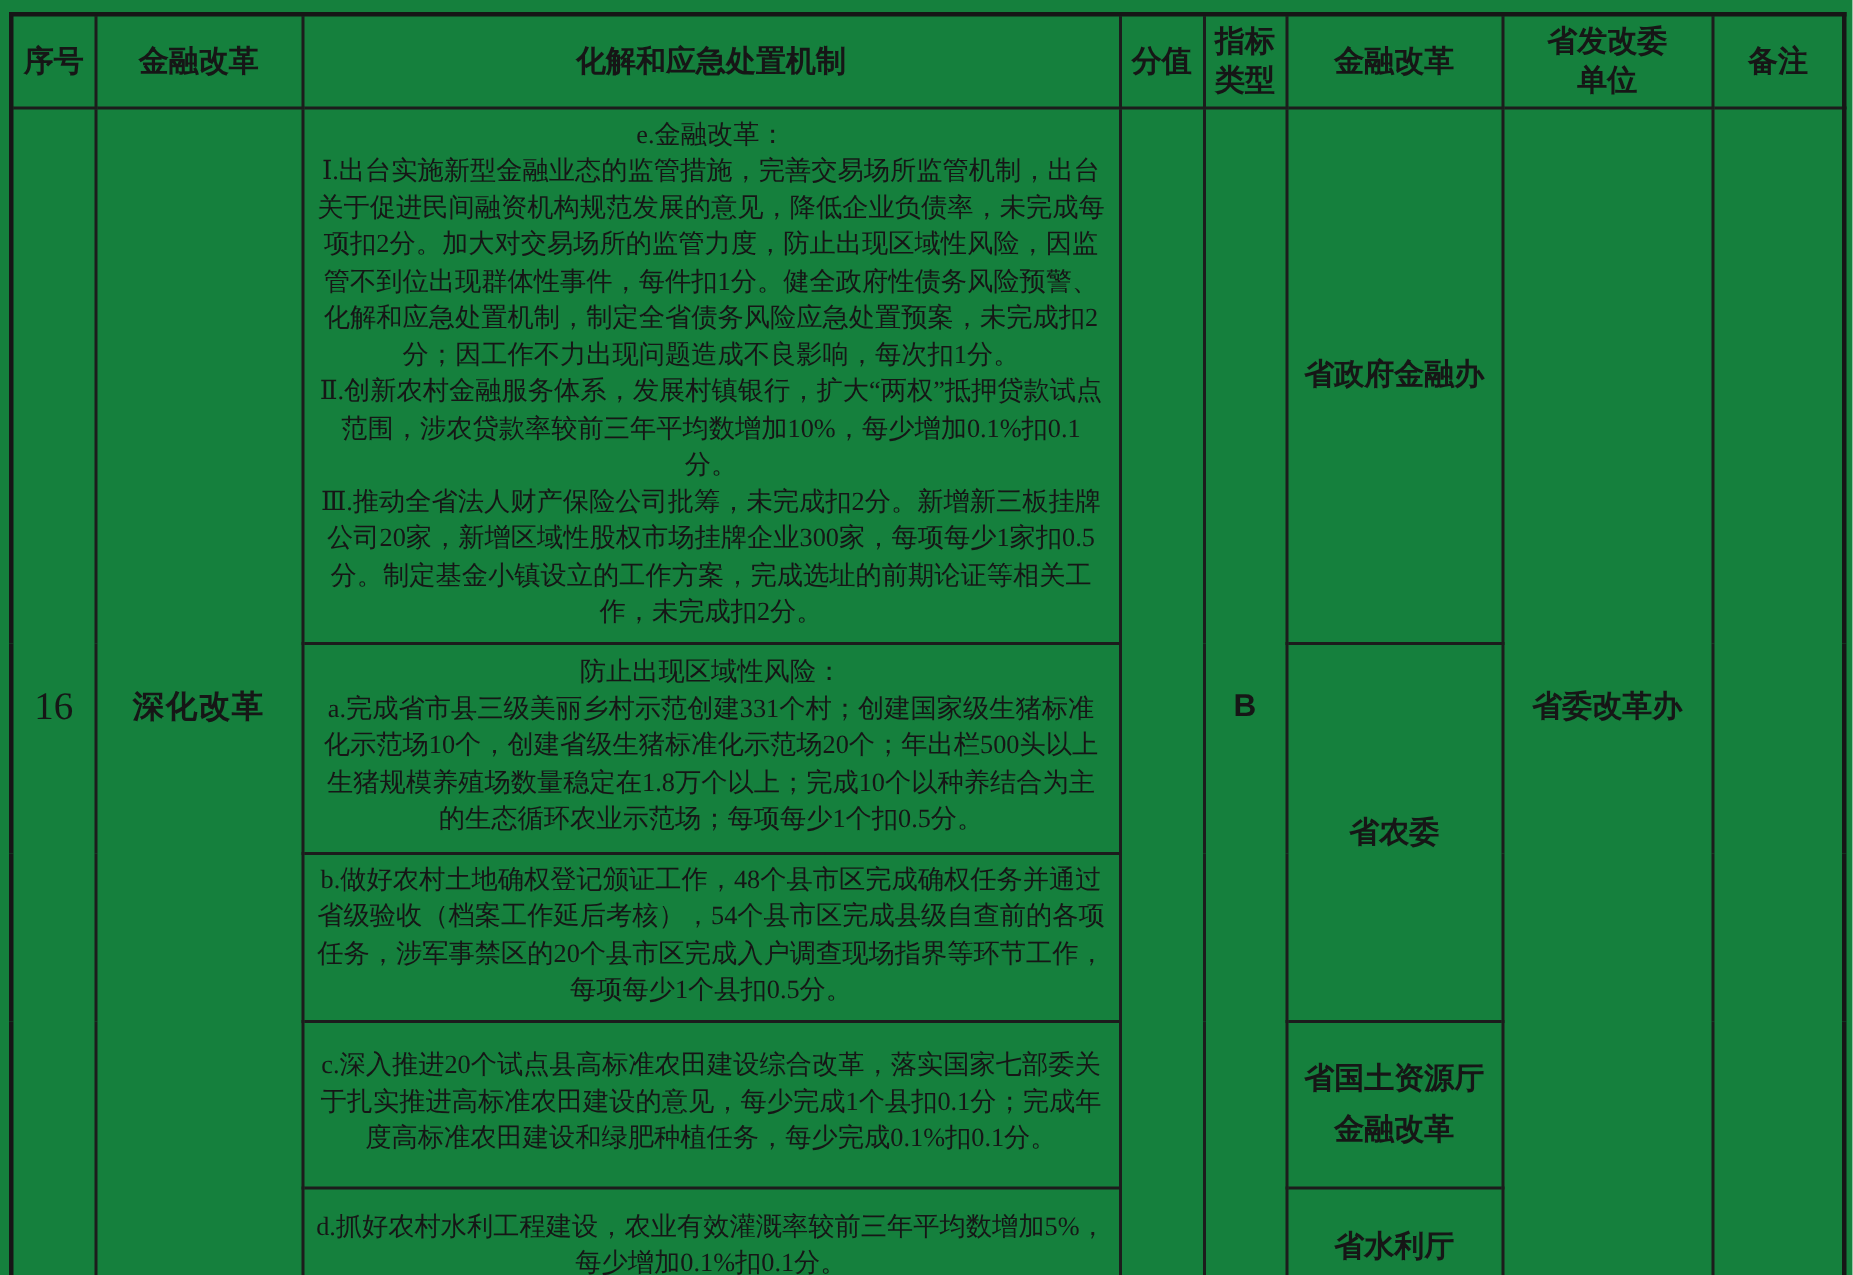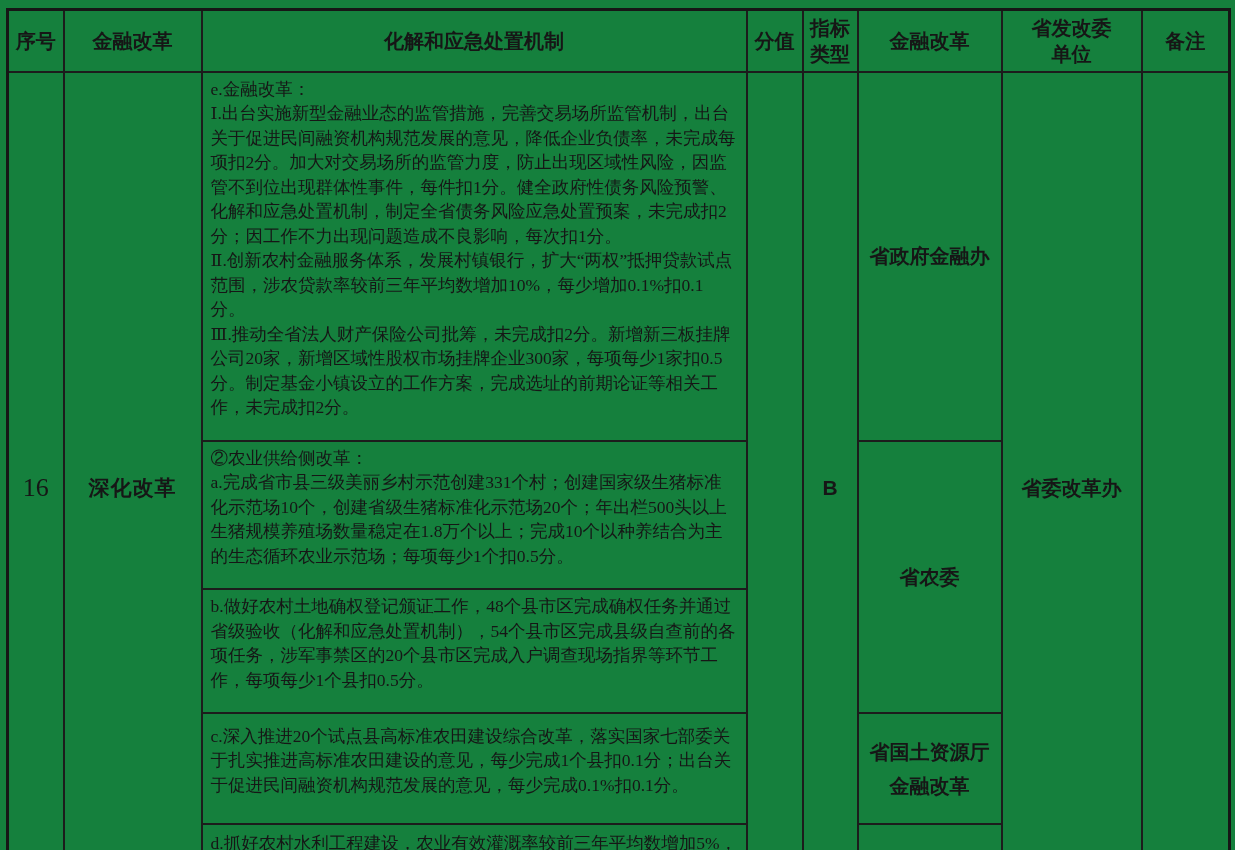--- a/index.html
+++ b/index.html
@@ -37,24 +37,24 @@
     line-height: 26px;
     text-align: center;
     vertical-align: middle;
     white-space: pre-line;
     padding: 2px;
   }
   td.content {
     font-family: "Liberation Serif", "DejaVu Serif", serif;
     font-size: 17.5px;
     line-height: 24.5px;
-    text-align: left;
+    text-align: center;
     vertical-align: middle;
     white-space: pre-line;
-    padding: 4px 8px 20px 8px;
+    padding: 4px 8px 8px 8px;
     letter-spacing: 0px;
   }
   td.seq {
     font-family: "Liberation Serif", "DejaVu Serif", serif;
     font-size: 26px;
     text-align: center;
     vertical-align: middle;
   }
   td.name {
     font-family: "Liberation Sans", "DejaVu Sans", sans-serif;
@@ -130,29 +130,29 @@
 Ⅰ.出台实施新型金融业态的监管措施，完善交易场所监管机制，出台关于促进民间融资机构规范发展的意见，降低企业负债率，未完成每项扣2分。加大对交易场所的监管力度，防止出现区域性风险，因监管不到位出现群体性事件，每件扣1分。健全政府性债务风险预警、化解和应急处置机制，制定全省债务风险应急处置预案，未完成扣2分；因工作不力出现问题造成不良影响，每次扣1分。
 Ⅱ.创新农村金融服务体系，发展村镇银行，扩大“两权”抵押贷款试点范围，涉农贷款率较前三年平均数增加10%，每少增加0.1%扣0.1分。
 Ⅲ.推动全省法人财产保险公司批筹，未完成扣2分。新增新三板挂牌公司20家，新增区域性股权市场挂牌企业300家，每项每少1家扣0.5分。制定基金小镇设立的工作方案，完成选址的前期论证等相关工作，未完成扣2分。</td>
         <td class="score" rowspan="5"></td>
         <td class="type" rowspan="5">B</td>
         <td class="unit">省政府金融办</td>
         <td class="collect" rowspan="5">省委改革办</td>
         <td class="remark" rowspan="5"></td>
       </tr>
       <tr class="row-b2">
-        <td class="content">②农业供给侧改革：
+        <td class="content">防止出现区域性风险：
 a.完成省市县三级美丽乡村示范创建331个村；创建国家级生猪标准化示范场10个，创建省级生猪标准化示范场20个；年出栏500头以上生猪规模养殖场数量稳定在1.8万个以上；完成10个以种养结合为主的生态循环农业示范场；每项每少1个扣0.5分。</td>
         <td class="unit" rowspan="2">省农委</td>
       </tr>
       <tr class="row-b3">
-        <td class="content">b.做好农村土地确权登记颁证工作，48个县市区完成确权任务并通过省级验收（化解和应急处置机制），54个县市区完成县级自查前的各项任务，涉军事禁区的20个县市区完成入户调查现场指界等环节工作，每项每少1个县扣0.5分。</td>
+        <td class="content">b.做好农村土地确权登记颁证工作，48个县市区完成确权任务并通过省级验收（档案工作延后考核），54个县市区完成县级自查前的各项任务，涉军事禁区的20个县市区完成入户调查现场指界等环节工作，每项每少1个县扣0.5分。</td>
       </tr>
       <tr class="row-b4">
-        <td class="content">c.深入推进20个试点县高标准农田建设综合改革，落实国家七部委关于扎实推进高标准农田建设的意见，每少完成1个县扣0.1分；出台关于促进民间融资机构规范发展的意见，每少完成0.1%扣0.1分。</td>
+        <td class="content">c.深入推进20个试点县高标准农田建设综合改革，落实国家七部委关于扎实推进高标准农田建设的意见，每少完成1个县扣0.1分；完成年度高标准农田建设和绿肥种植任务，每少完成0.1%扣0.1分。</td>
         <td class="unit">省国土资源厅
 金融改革</td>
       </tr>
       <tr class="row-b5">
         <td class="content">d.抓好农村水利工程建设，农业有效灌溉率较前三年平均数增加5%，每少增加0.1%扣0.1分。</td>
         <td class="unit">省水利厅</td>
       </tr>
     </tbody>
   </table>
 </div>

